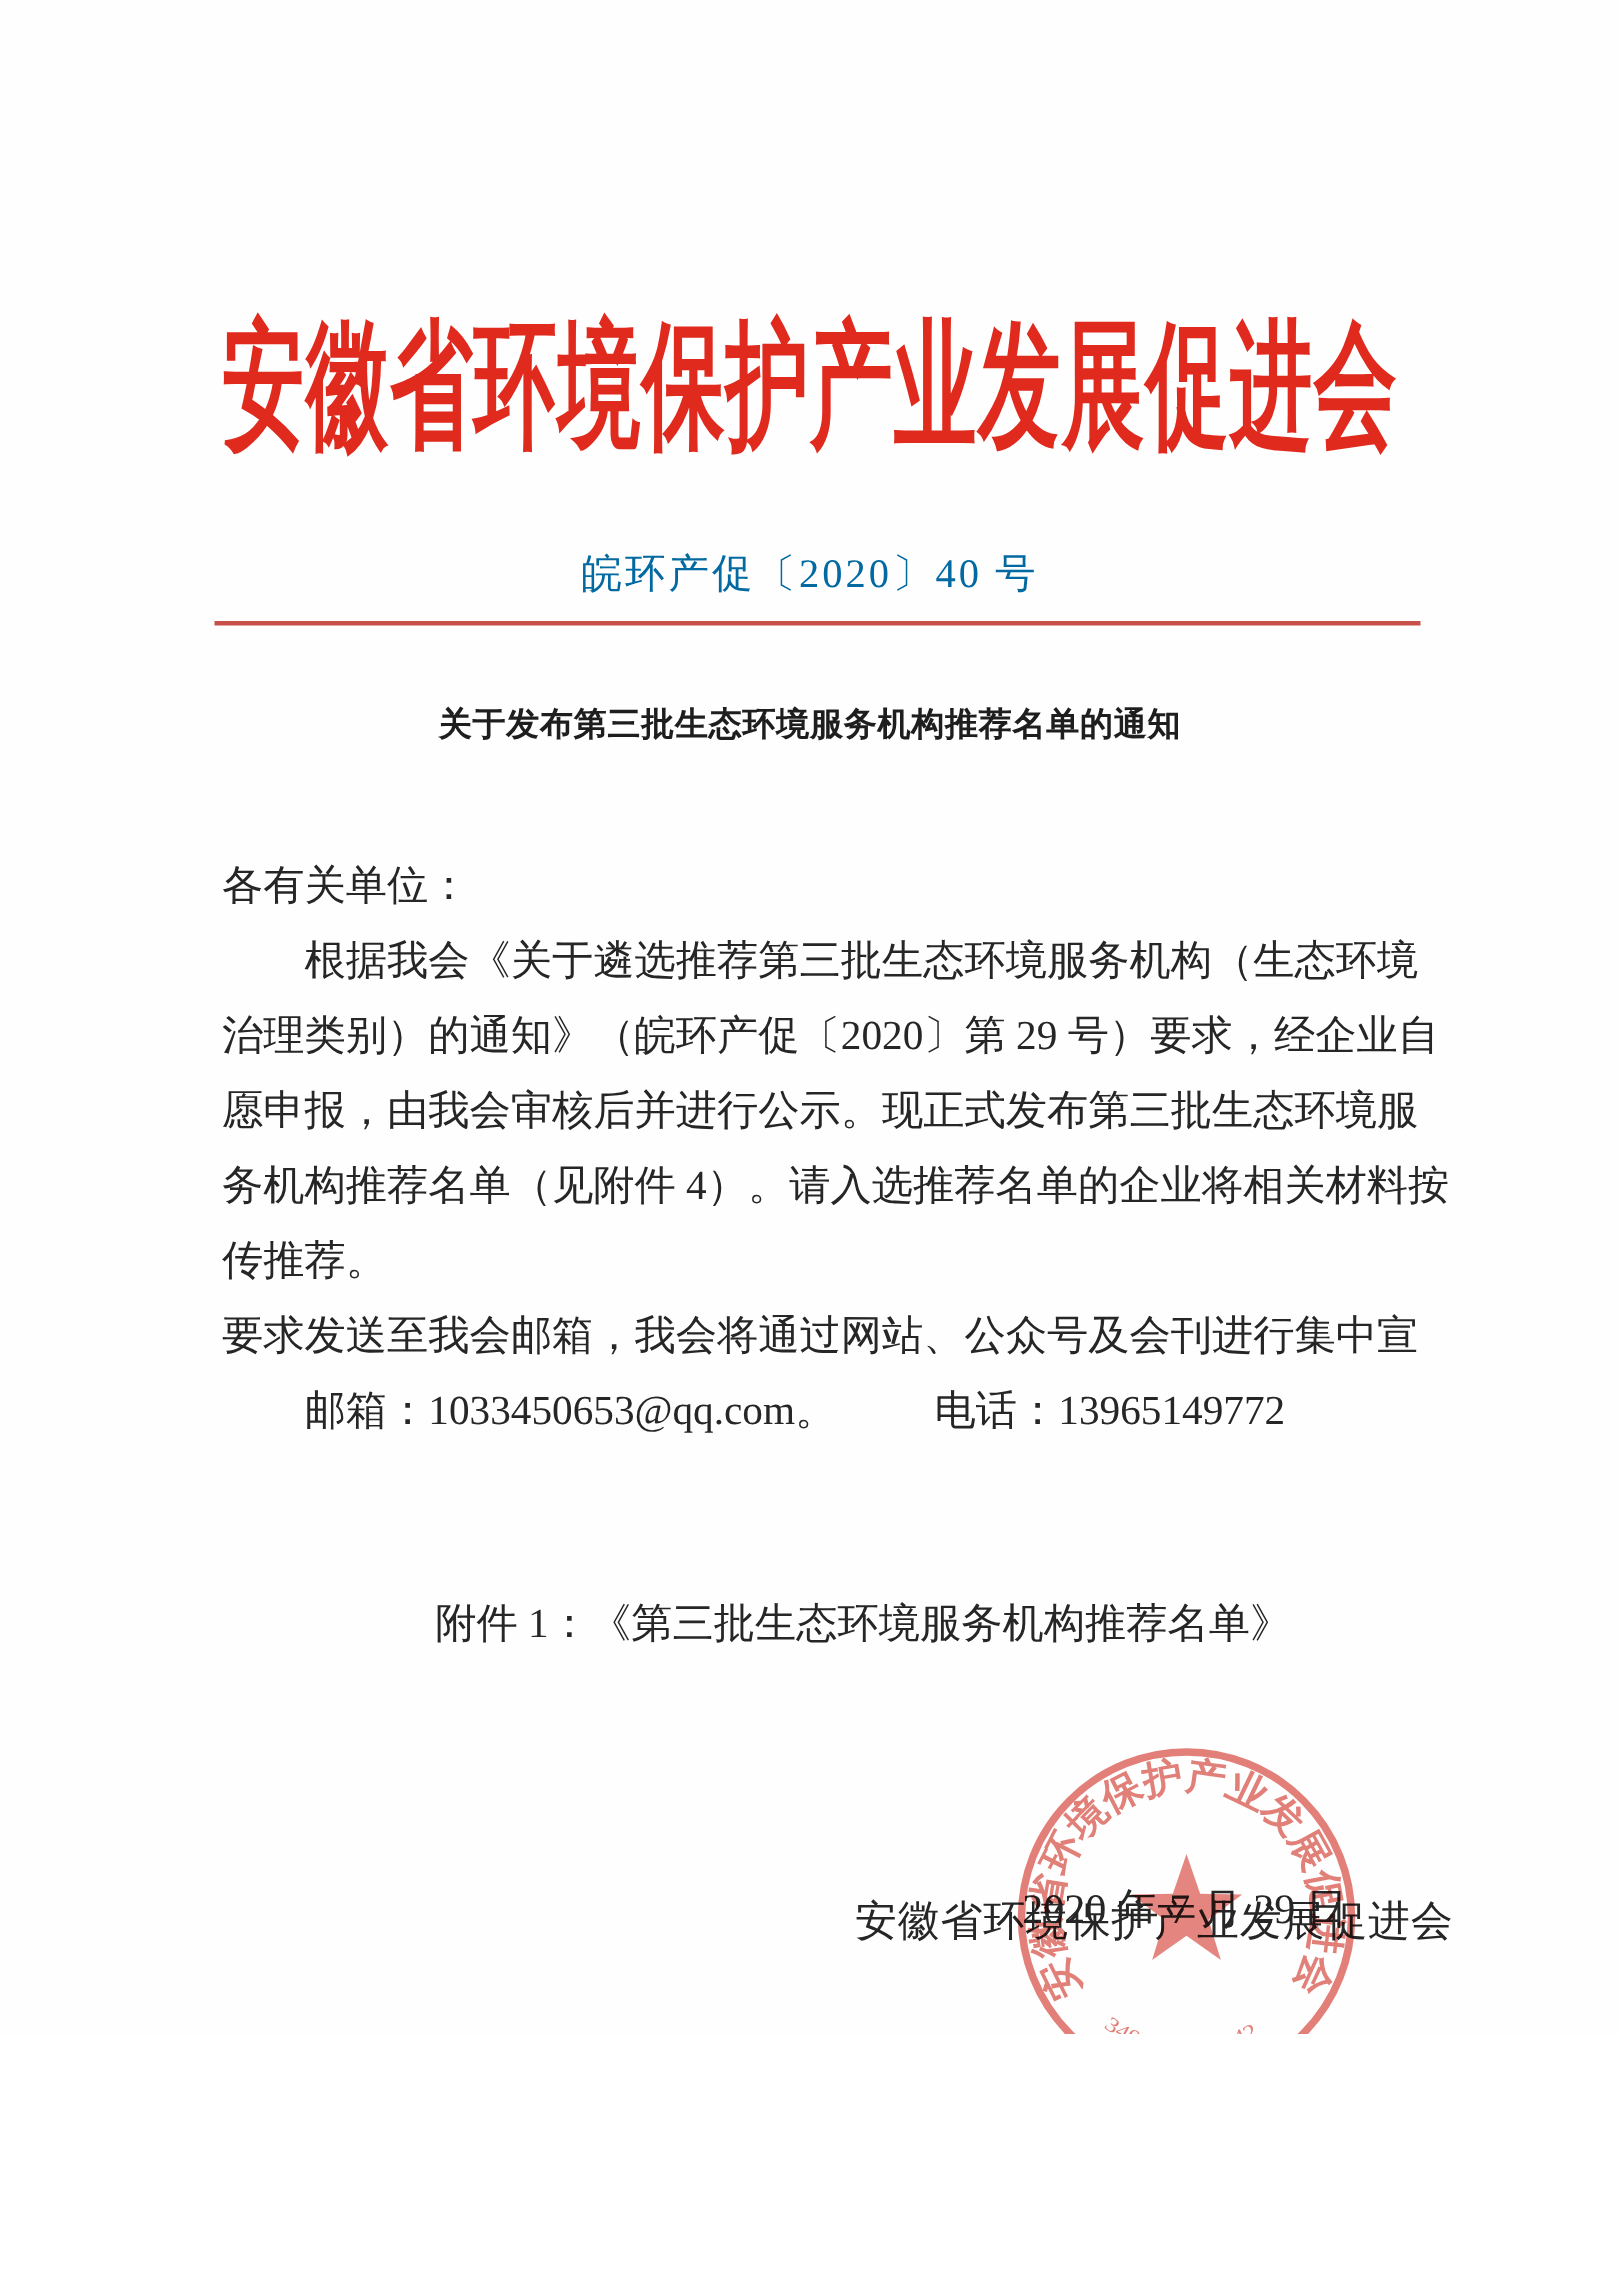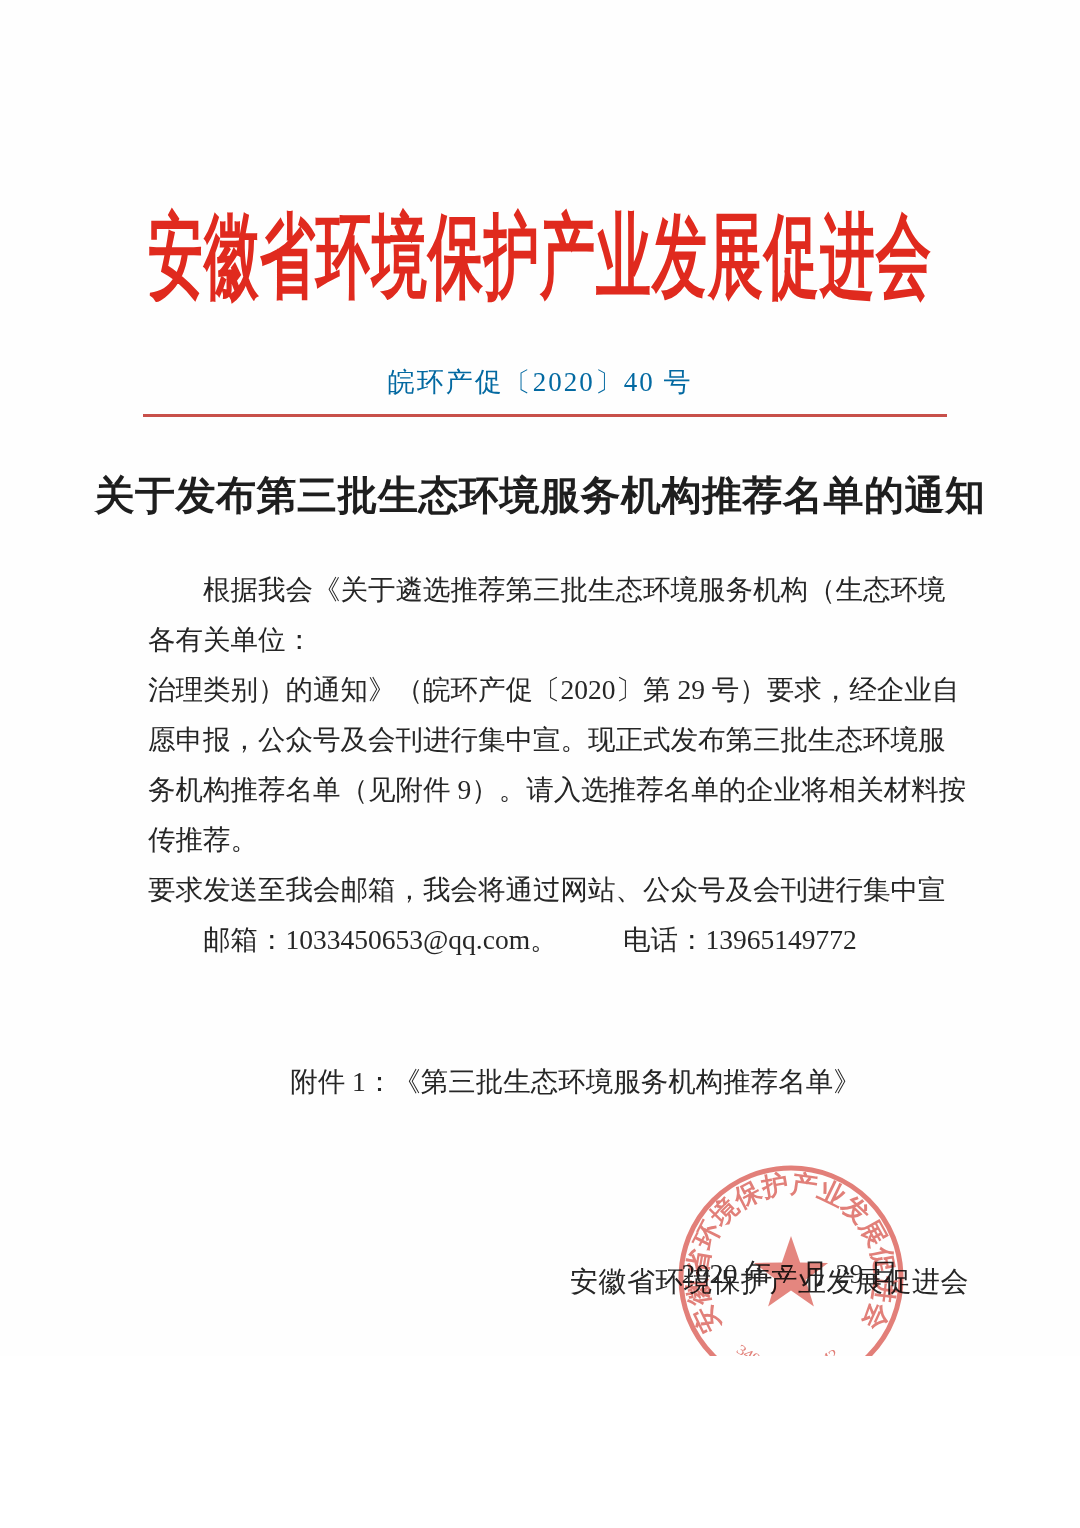--- a/index.html
+++ b/index.html
@@ -52,21 +52,21 @@
     height: 3px;
     background: #c8504a;
   }
   
   .doc-title {
     position: absolute;
     top: 468px;
     left: 0;
     width: 100%;
     text-align: center;
-    font-size: 40px;
+    font-size: 22px;
     font-weight: bold;
     letter-spacing: 0.5px;
     color: #1e1e1e;
   }
   
   .body-block {
     position: absolute;
     top: 565px;
     left: 148px;
     width: 800px;
@@ -138,25 +138,25 @@
     <span class="stretch">安徽省环境保护产业发展促进会</span>
   </div>
 
   <div class="doc-number">皖环产促〔2020〕40 号</div>
 
   <div class="red-rule"></div>
 
   <div class="doc-title">关于发布第三批生态环境服务机构推荐名单的通知</div>
 
   <div class="body-block">
+    <div class="body-line">各有关单位：</div>
     <div class="body-line indent">根据我会《关于遴选推荐第三批生态环境服务机构（生态环境</div>
-    <div class="body-line">各有关单位：</div>
     <div class="body-line">治理类别）的通知》（皖环产促〔2020〕第 29 号）要求，经企业自</div>
-    <div class="body-line">愿申报，公众号及会刊进行集中宣。现正式发布第三批生态环境服</div>
-    <div class="body-line">务机构推荐名单（见附件 9）。请入选推荐名单的企业将相关材料按</div>
+    <div class="body-line">愿申报，由我会审核后并进行公示。现正式发布第三批生态环境服</div>
+    <div class="body-line">务机构推荐名单（见附件 4）。请入选推荐名单的企业将相关材料按</div>
     <div class="body-line">传推荐。</div>
     <div class="body-line">要求发送至我会邮箱，我会将通过网站、公众号及会刊进行集中宣</div>
 
     <div class="body-line contact-row">
       <span class="contact-phone">电话：13965149772</span>
     </div>
     <div class="body-line indent">邮箱：1033450653@qq.com。</div>
   </div>
 
   <div class="attachments">

